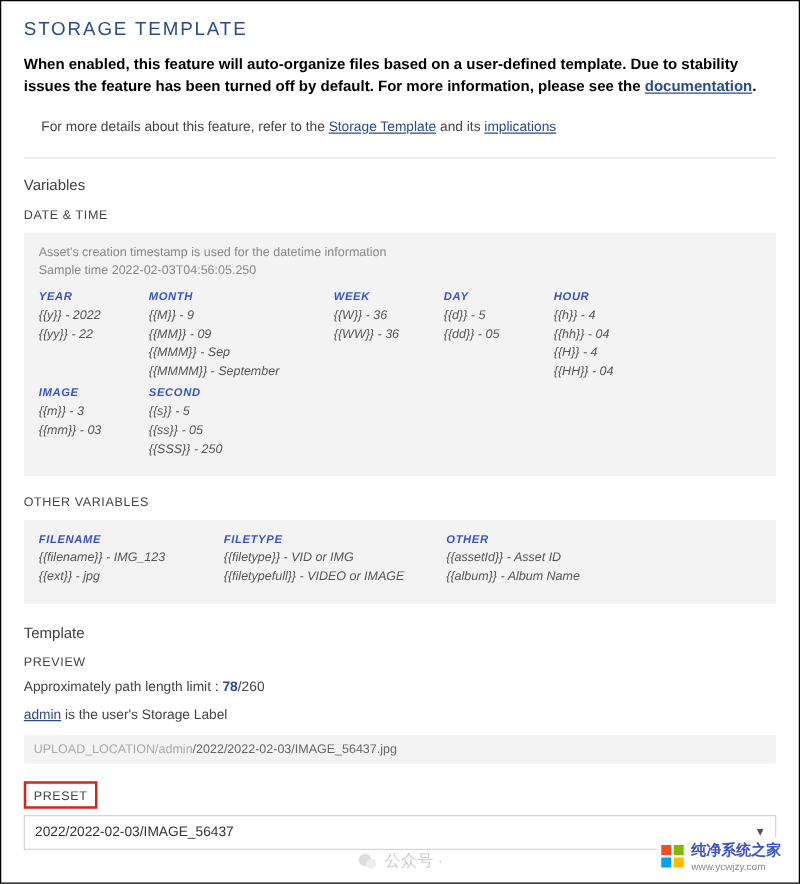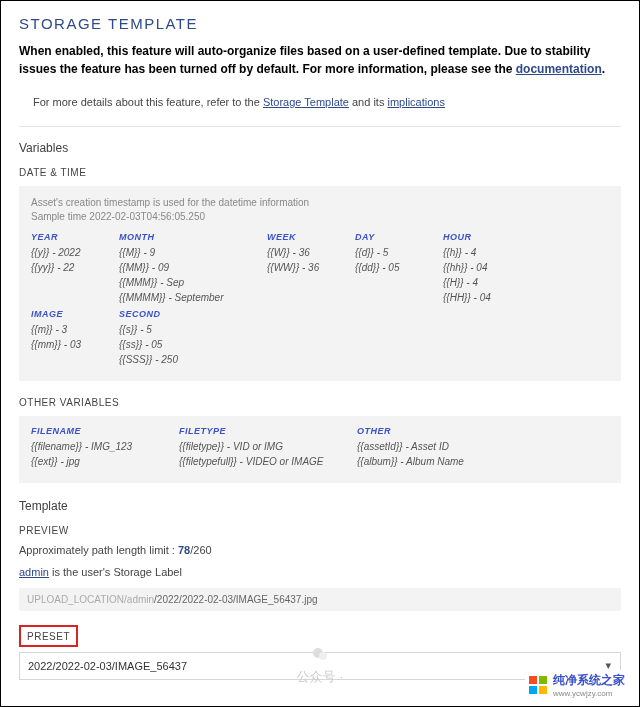--- a/index.html
+++ b/index.html
@@ -164,29 +164,28 @@
   .select-wrap::after {
     content: "▾";
     position: absolute;
     right: 10px; top: 7px;
     color: #555;
     font-size: 11px;
   }
   
   .wm {
     position: absolute;
-    bottom: 20px; left: 0; right: 0;
+    bottom: 8px; left: 0; right: 0;
     display: flex;
     align-items: center;
     justify-content: center;
     gap: 6px;
     font-size: 13px;
     color: #ccc;
     pointer-events: none;
-    flex-direction: column;
   }
   .footer-r {
     position: absolute;
     bottom: 6px; right: 10px;
     display: flex;
     align-items: center;
     gap: 6px;
     font-size: 11px;
     color: #2e4a8a;
     background: #fff;

